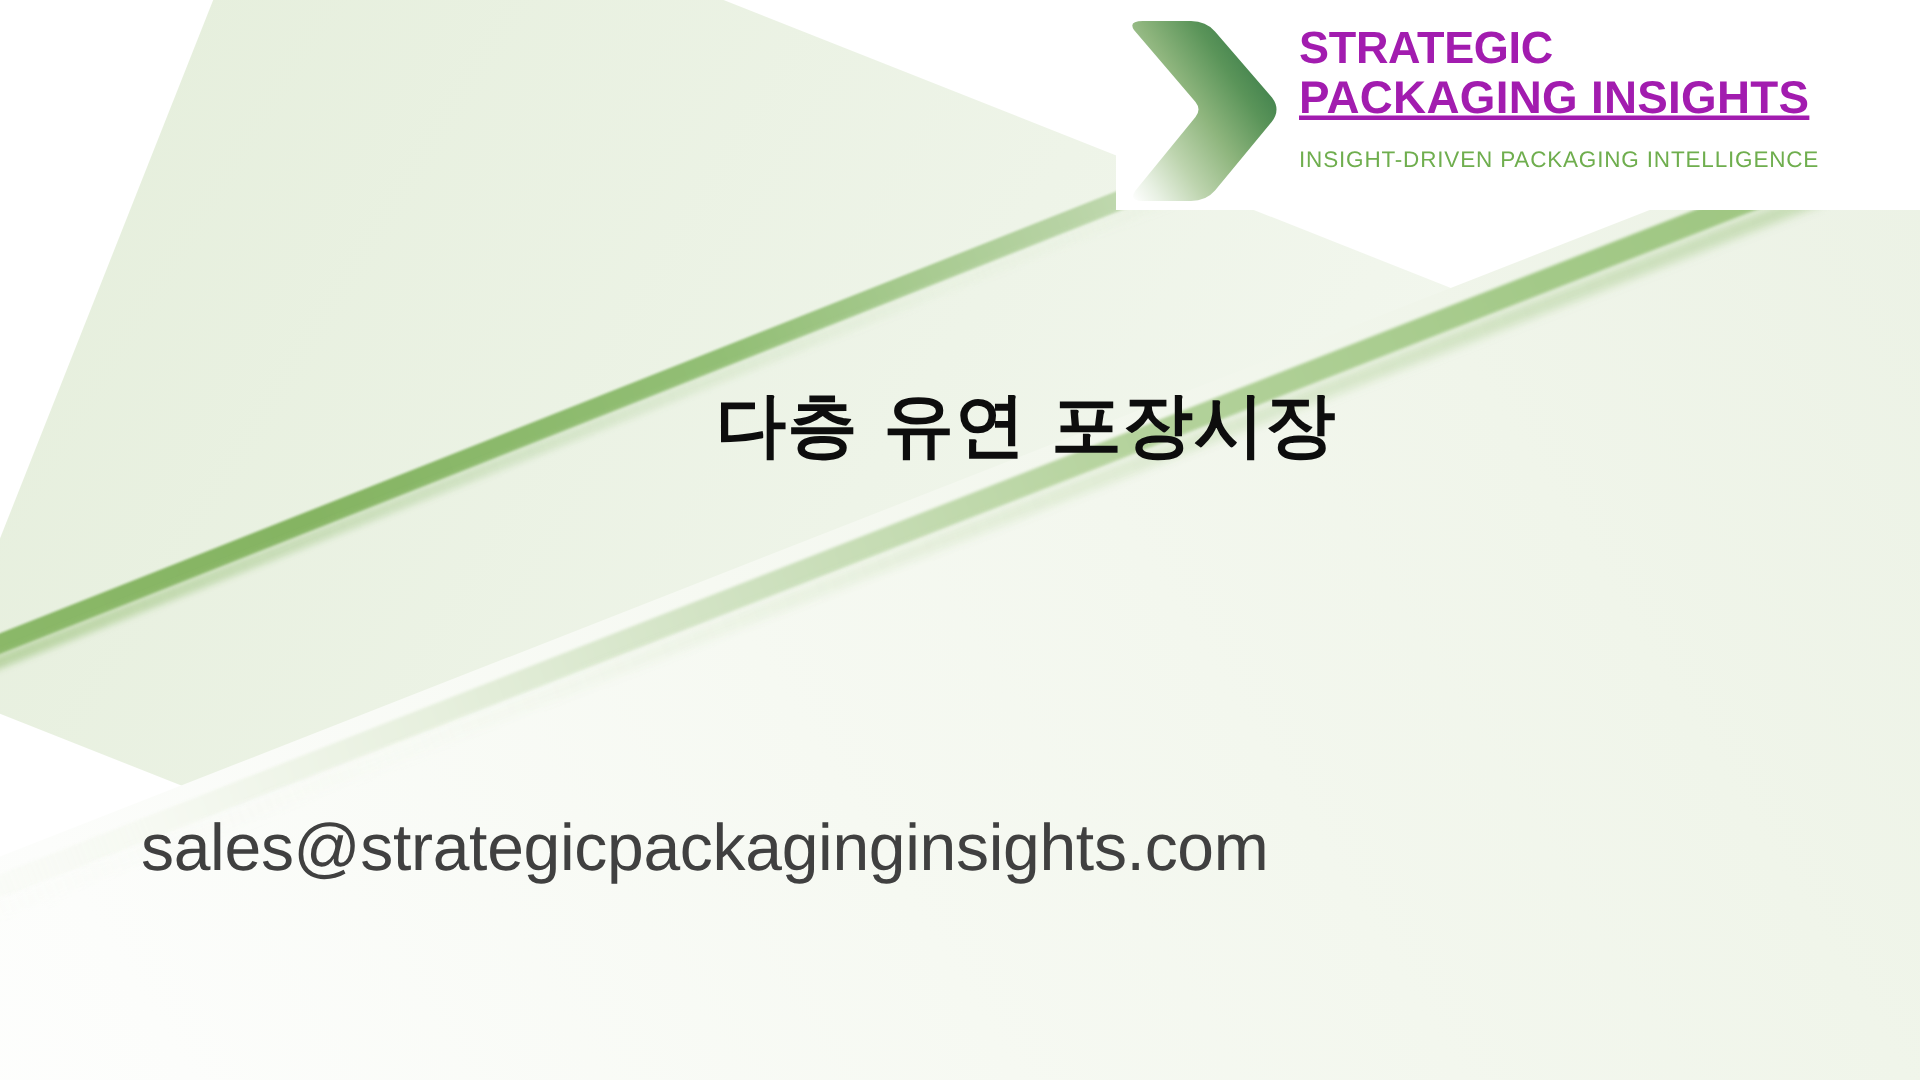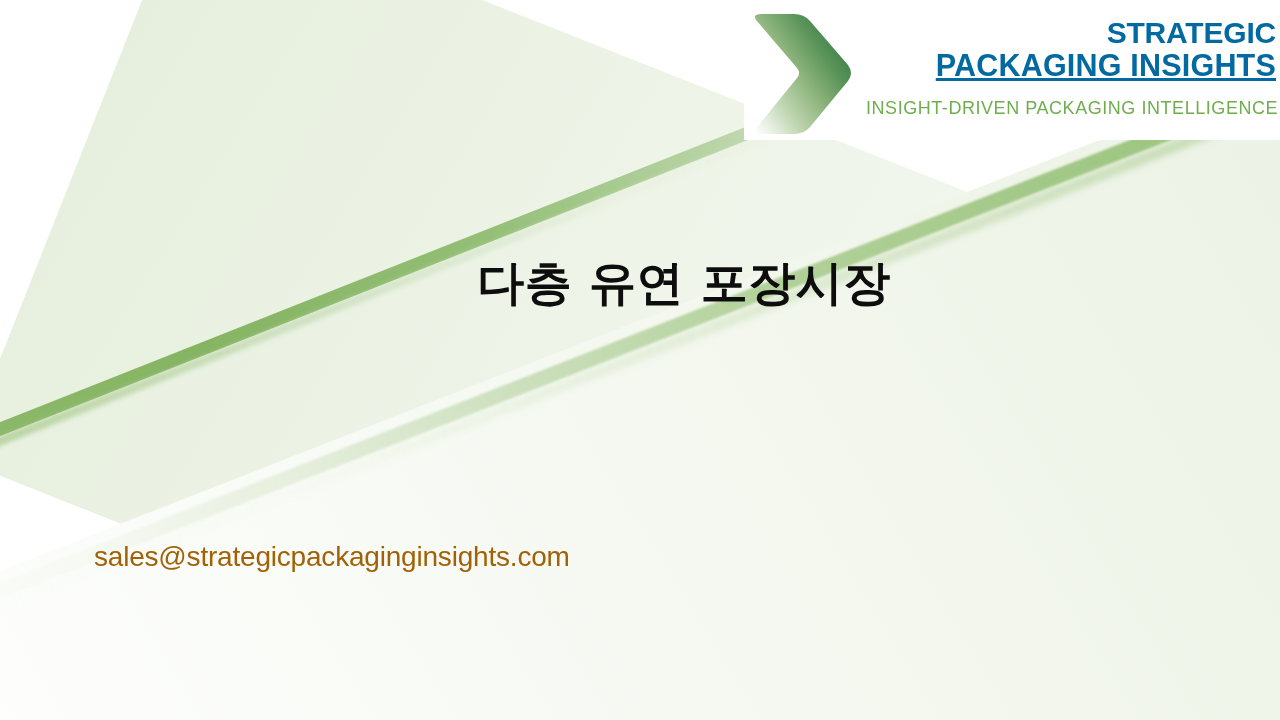--- a/index.html
+++ b/index.html
@@ -135,28 +135,27 @@
     position: absolute;
     left: 122px;
     top: 16px;
     width: 410px;
   }
   .logo-line {
     font-weight: bold;
     font-size: 30px;
     line-height: 33px;
     letter-spacing: -0.2px;
-    color: #0369a1;
+    color: #a21caf;
     white-space: nowrap;
-    text-align: right;
   }
   .logo-line.l2 { font-size: 30.5px; letter-spacing: 0.2px; text-decoration: underline; }
   .logo-tagline {
     margin-top: 16px;
-    font-size: 18px;
+    font-size: 15px;
     letter-spacing: 0.55px;
     color: #6fae4e;
     white-space: nowrap;
   }
 
   
   #slide-title {
     position: absolute;
     left: 0;
     top: 252px;
@@ -166,22 +165,22 @@
     font-weight: bold;
     color: #0d0d0d;
     letter-spacing: 0.5px;
     font-family: "DejaVu Sans", "Liberation Sans", sans-serif;
     margin-left: 44px;
   }
   #contact-email {
     position: absolute;
     left: 94px;
     top: 541px;
-    font-size: 28px;
-    color: #a16207;
+    font-size: 44px;
+    color: #404040;
     letter-spacing: -0.2px;
     white-space: nowrap;
     font-family: "Liberation Sans", "DejaVu Sans", sans-serif;
   }
 </style>
 </head>
 <body>
 
 <div id="slide">
 

